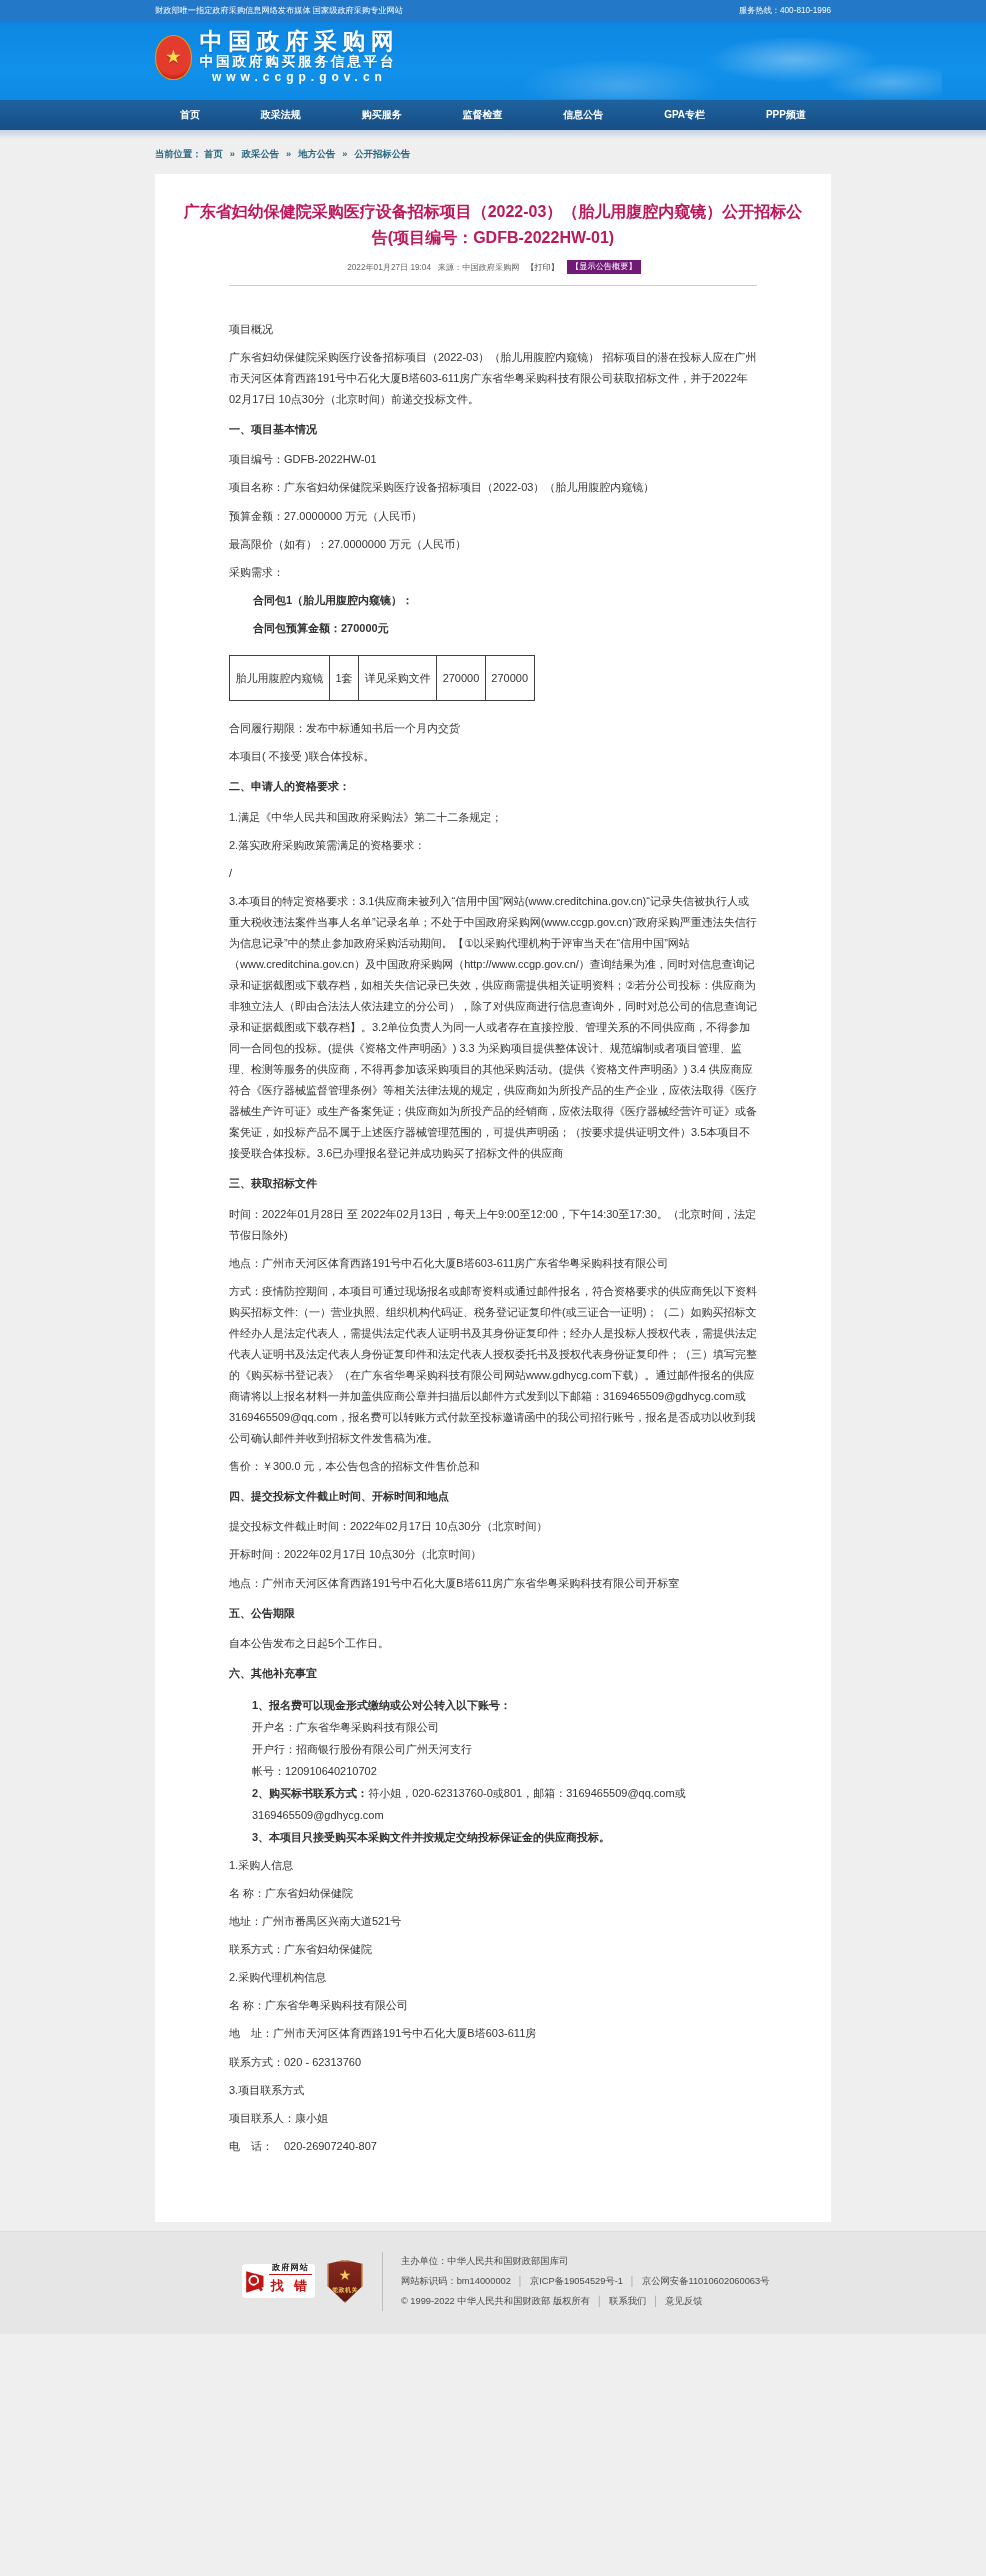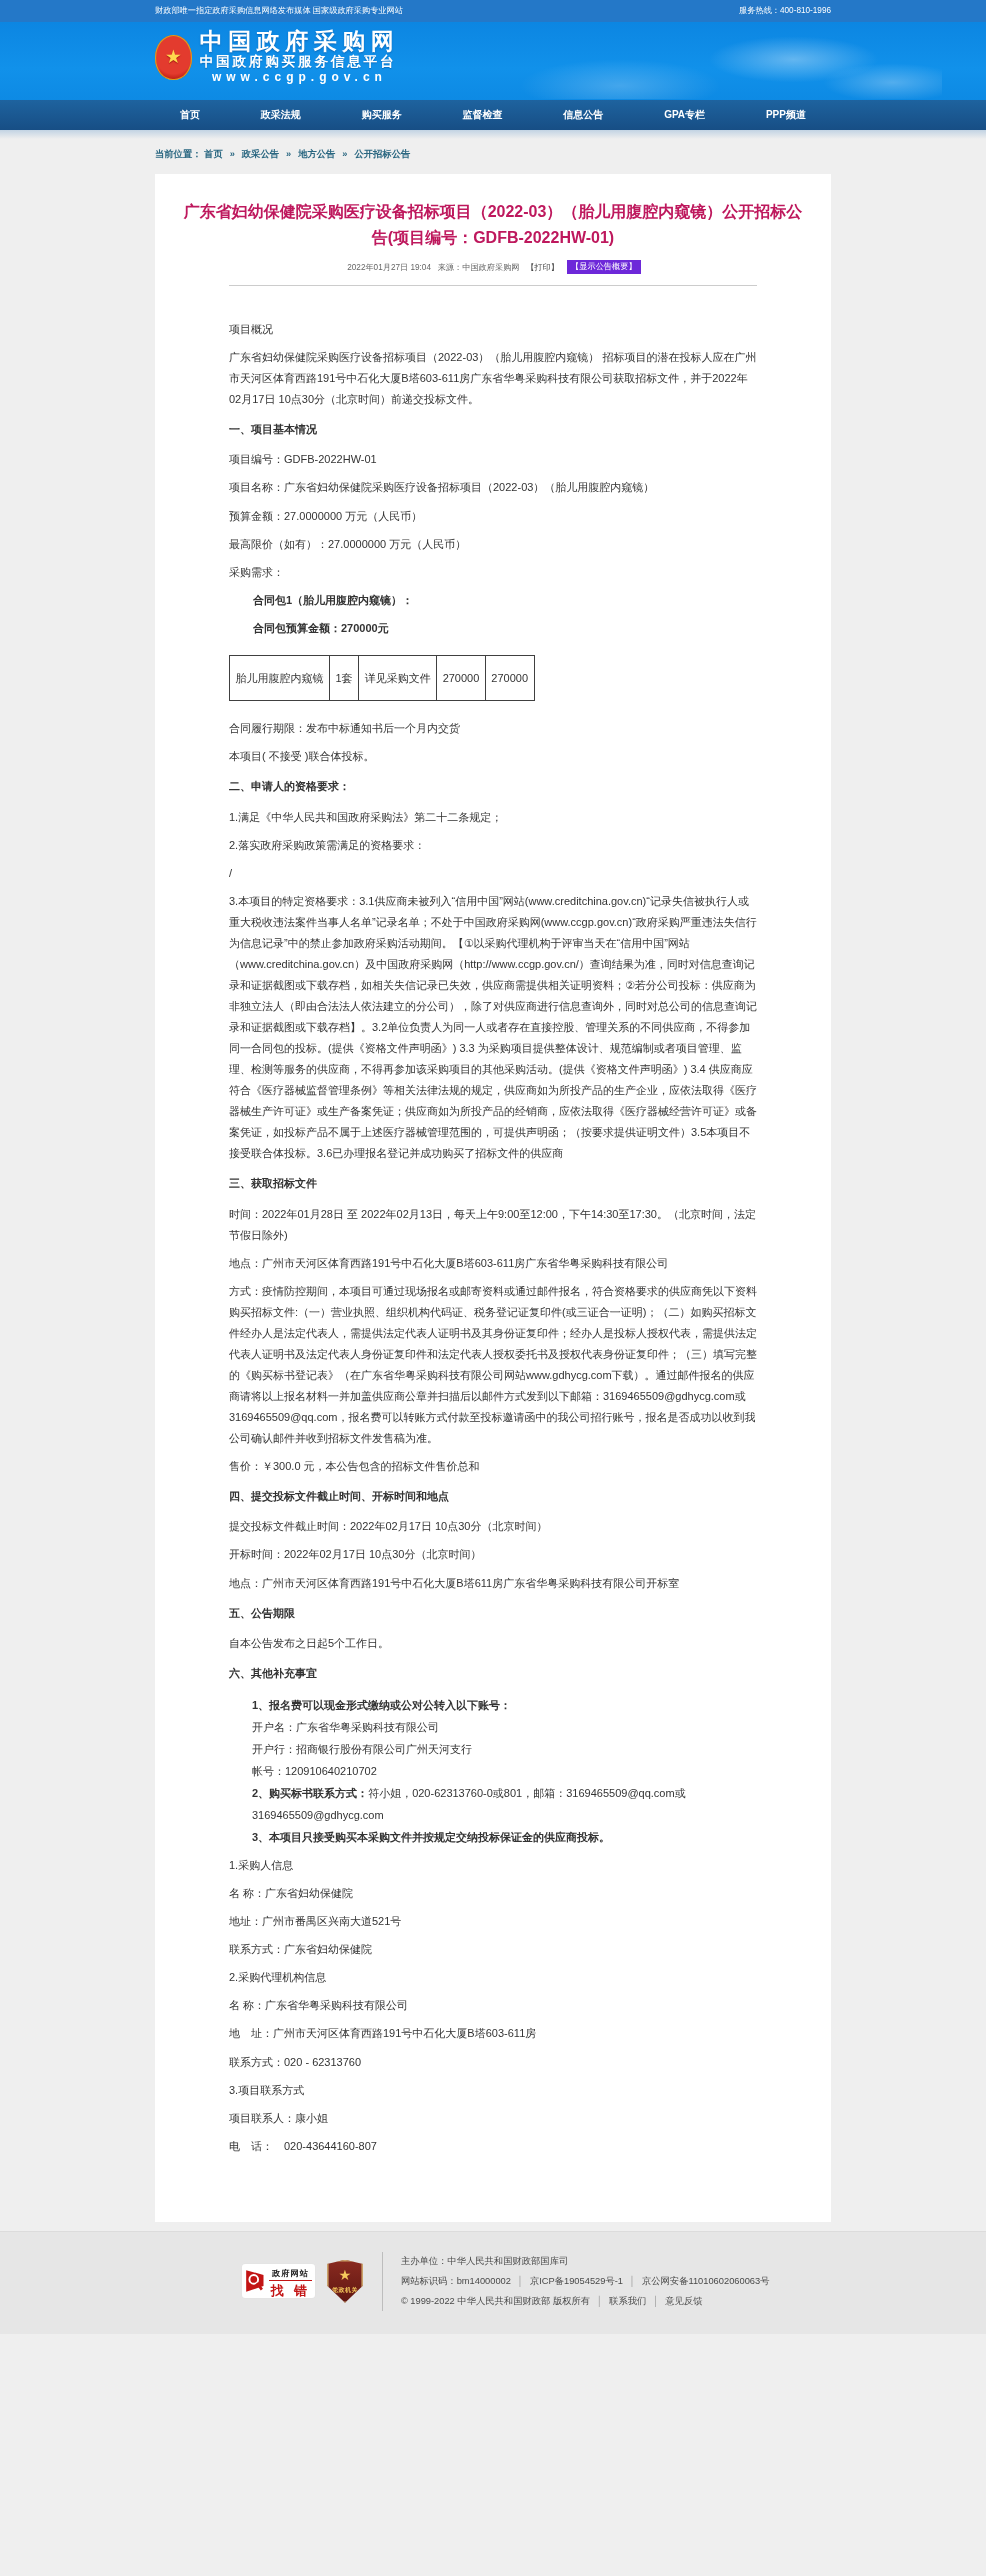--- a/index.html
+++ b/index.html
@@ -40,21 +40,21 @@
   .crumbs a { color:#2a6781; text-decoration:none; }
   .crumbs .sep { margin:0 4.4px; }
 
   
   .card { width:676px; margin:0 auto; background:#fff; padding:25px 0 58px; }
   .head-area { padding:0 25px; }
   h1.title { font-size:16px; line-height:26px; font-weight:bold; color:#be185d; text-align:center; }
   .meta { text-align:center; margin-top:11px; font-size:8.2px; color:#666; }
   .meta .m { margin:0 2.2px; }
   .meta .print { color:#444; cursor:pointer; }
-  .meta .summary-btn { background:#6d28d9; color:#fff; padding:2.2px 4.4px; margin-left:3.3px; cursor:pointer;margin-top:28px; }
+  .meta .summary-btn { background:#701a75; color:#fff; padding:2.2px 4.4px; margin-left:3.3px; cursor:pointer;margin-top:28px; }
   .head-rule { border-bottom:0.5px solid #ccc; margin:12px 74px 0; }
 
   .body-area { padding:26px 74px 0; font-size:11px; line-height:21px; }
   .body-area p { margin:7.1px 0; }
   .body-area .h { font-weight:bold; margin:9.3px 0; }
   .indent { padding-left:24px; font-weight:bold; }
   .tight { margin:7.1px 0; }
   .tight div { padding-left:23px; line-height:22px; }
   .tight .b { font-weight:bold; }
 
@@ -62,21 +62,21 @@
   table.goods th, table.goods td { border:1.1px solid #404040; text-align:center; vertical-align:middle; font-size:11px; padding:3.3px 5.5px; }
   table.goods th { font-weight:bold; height:45px; }
   table.goods td { height:45px; }
   .c1{width:111px}.c2{width:104px}.c3{width:126px}.c4{width:90px}.c5{width:92px}
 
   
   .footer-gap { height:9.3px; }
   .footer { background:#e6e6e6; border-top:0.5px solid #dcdcdc; padding:15.4px 0 18.7px; }
   .footer .inner { display:flex; align-items:center; }
   .badges { display:flex; align-items:center; margin-left:87px; }
-  .badge-find { width:73px; height:34px; background:#fff; border-radius:3.3px; display:flex; align-items:flex-start; padding:3.3px; box-shadow:0 0 0 0.5px #e2e2e2; }
+  .badge-find { width:73px; height:34px; background:#fff; border-radius:3.3px; display:flex; align-items:flex-end; padding:3.3px; box-shadow:0 0 0 0.5px #e2e2e2; }
   .badge-find svg { flex:0 0 24px; height:26px; }
   .bf-text { text-align:center; flex:1; }
   .bf-text .t1 { font-size:8.2px; font-weight:bold; color:#222; border-bottom:1.1px solid #c31414; padding-bottom:1.1px; letter-spacing:1.1px; }
   .bf-text .t2 { font-size:13px; font-weight:bold; color:#c31414; letter-spacing:3.3px; margin-top:1.6px; }
   .badge-party { width:36px; height:43px; margin-left:12px; position:relative; display:flex; flex-direction:column; align-items:center; justify-content:center;
       background:linear-gradient(180deg,#8a2a20,#5f1712); clip-path:polygon(50% 0,100% 10%,100% 60%,50% 100%,0 60%,0 10%);
       box-shadow:0 0 0 1.6px #caa26a inset; }
   .badge-party .star { color:#f5c95c; font-size:14.3px; line-height:1; }
   .badge-party .txt { color:#f5c95c; font-size:6px; font-weight:bold; margin-top:3.3px; letter-spacing:0.5px; }
   .f-divider { width:0.5px; height:59px; background:#bdbdbd; margin:0 18.7px; }
@@ -208,21 +208,21 @@
     <p>1.采购人信息</p>
     <p>名 称：广东省妇幼保健院</p>
     <p>地址：广州市番禺区兴南大道521号</p>
     <p>联系方式：广东省妇幼保健院</p>
     <p>2.采购代理机构信息</p>
     <p>名 称：广东省华粤采购科技有限公司</p>
     <p>地　址：广州市天河区体育西路191号中石化大厦B塔603-611房</p>
     <p>联系方式：020 - 62313760</p>
     <p>3.项目联系方式</p>
     <p>项目联系人：康小姐</p>
-    <p>电　话：　020-43644160-807</p>
+    <p>电　话：　020-26907240-807</p>
   </div>
 </div>
 
 <div class="footer-gap"></div>
 
 <div class="footer">
   <div class="inner">
     <div class="badges">
       <div class="badge-find">
         <svg viewBox="0 0 44 48">

